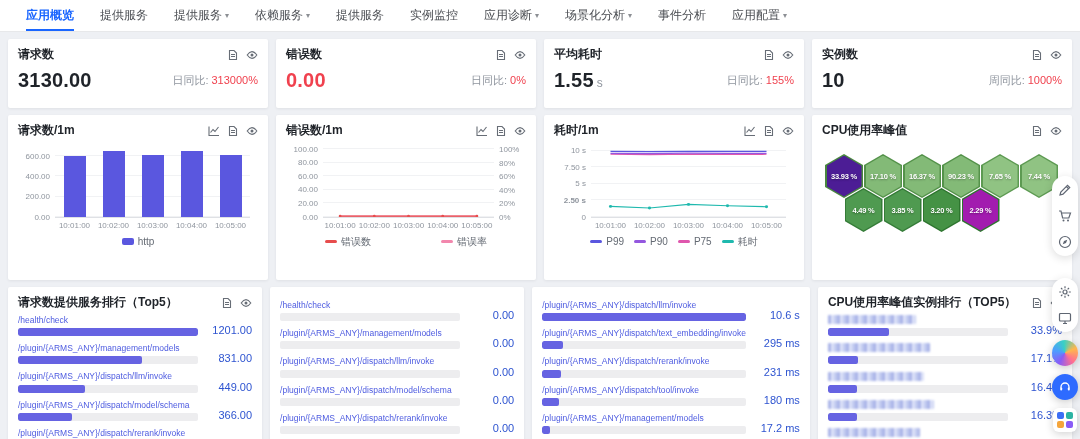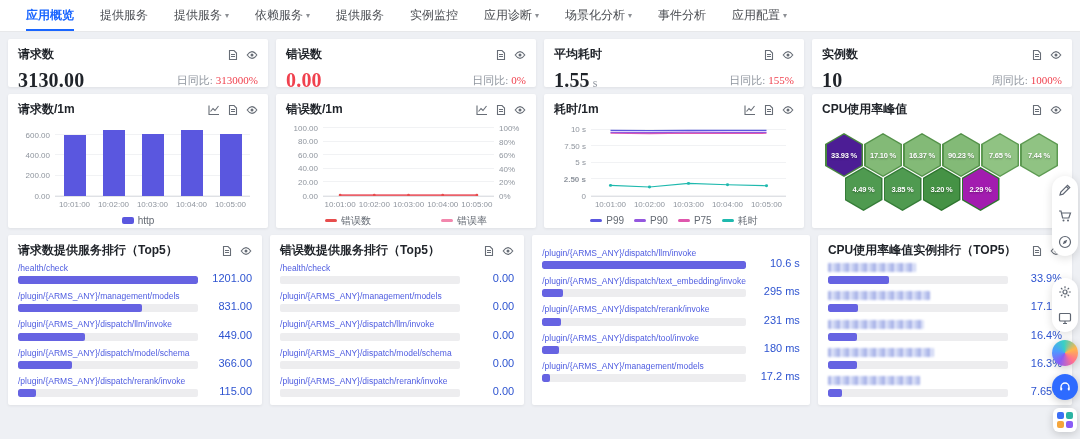--- a/index.html
+++ b/index.html
@@ -8,22 +8,22 @@
   
   .topnav{height:32px;background:#fff;display:flex;align-items:stretch;padding:0 26px;gap:26px;border-bottom:1px solid #e7e8ea;}
   .navitem{display:flex;align-items:center;gap:3px;font-size:12px;color:#4a4d52;cursor:pointer;position:relative;white-space:nowrap;}
   .navitem.active{color:#1a66ff;font-weight:700;}
   .navitem.active::after{content:"";position:absolute;left:0;right:0;bottom:0;height:2px;background:#1a66ff;}
   .caret{font-size:8px;color:#8c8f94;line-height:1;}
   
   .main{padding:7px 8px 0 8px;display:flex;flex-direction:column;gap:7px;}
   .row{display:grid;grid-template-columns:repeat(4,1fr);gap:8px;}
   .card{background:#fff;border-radius:2px;box-shadow:0 1px 3px rgba(31,35,41,.07);padding:8px 10px;position:relative;}
-  .kpi-card{height:48px;font-family:Liberation Serif, serif;}
-  .chart-card{height:134px;}
+  .kpi-card{height:69px;}
+  .chart-card{height:165px;}
   .table-card{height:170px;}
   .card-head{display:flex;align-items:center;justify-content:space-between;height:15px;}
   .card-title{font-size:12px;font-weight:700;color:#1f2329;white-space:nowrap;}
   .hicons{display:flex;gap:7px;color:#676d76;align-items:center;}
   .hicon{width:12px;height:12px;display:inline-block;cursor:pointer;}
   .hicon svg{width:12px;height:12px;display:block;}
   
   .kpi-body{display:flex;align-items:center;justify-content:space-between;margin-top:8px;}
   .kpi-value{font-size:20px;font-weight:700;line-height:1;letter-spacing:.2px;}
   .kpi-unit{font-size:12px;color:#8f959e;font-weight:400;margin-left:3px;}
@@ -556,37 +556,20 @@
               <div class="tlabel">/plugin/{ARMS_ANY}/dispatch/rerank/invoke</div>
               <div class="tbar">
                 <div class="tfill" style="width: 10%;"></div>
               </div>
             </div>
             <div class="tval">115.00</div>
           </div>
         </div>
       </div>
       <div class="card table-card">
-        <div class="card-head">
-          <div class="card-title">错误数提供服务排行（Top5）</div>
-          <div class="hicons">
-            <span class="hicon">
-              <svg viewBox="0 0 12 12" fill="none" stroke="currentColor" stroke-width="1.1">
-                <path d="M2.5 1.5h4.5L9.5 4v6.5h-7z"></path>
-                <path d="M4 5.5h4M4 7.5h4"></path>
-              </svg>
-            </span>
-            <span class="hicon">
-              <svg viewBox="0 0 12 12" fill="none" stroke="currentColor" stroke-width="1.1">
-                <path d="M1.2 6C2.8 3.7 4.4 2.6 6 2.6S9.2 3.7 10.8 6C9.2 8.3 7.6 9.4 6 9.4S2.8 8.3 1.2 6z"></path>
-                <circle cx="6" cy="6" r="1.5" fill="currentColor" stroke="none"></circle>
-              </svg>
-            </span>
-          </div>
-        </div>
         <div class="trows">
           <div class="trow">
             <div class="tmain">
               <div class="tlabel">/health/check</div>
               <div class="tbar">
                 <div class="tfill" style="width: 0%;"></div>
               </div>
             </div>
             <div class="tval">0.00</div>
           </div>

